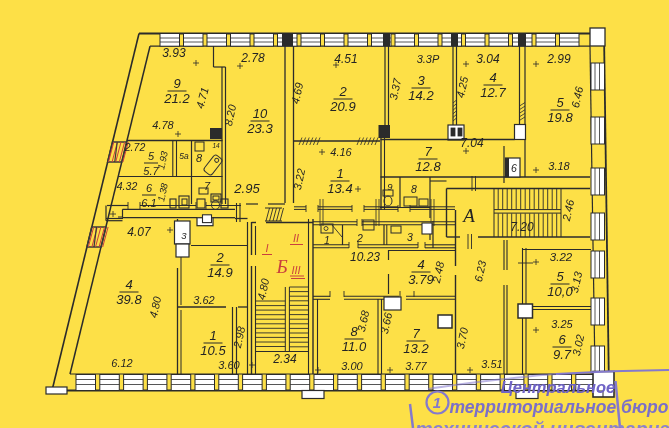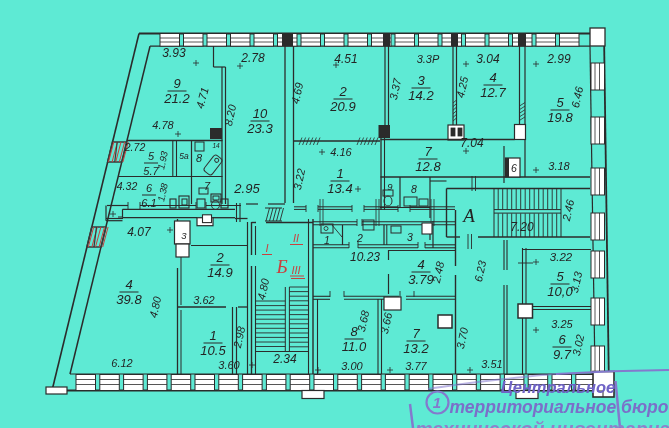--- a/index.html
+++ b/index.html
@@ -1,16 +1,16 @@
 <!DOCTYPE html>
 <html><head>
 <meta charset="utf-8">
 <style>
 html,body{margin:0;padding:0;background:#ffffff;}
-#plan{position:relative;width:669px;height:428px;background:#5eead4;overflow:hidden;}
+#plan{position:relative;width:669px;height:428px;background:#fde047;overflow:hidden;}
 </style>
 </head>
 <body>
 
 <div id="plan">
 <svg width="669" height="428" viewBox="0 0 669 428">
 
 <line x1="139" y1="33.5" x2="604" y2="33.5" stroke="#2b2b2b" stroke-width="1.8"></line>
 <line x1="150" y1="46.2" x2="590" y2="46.2" stroke="#2b2b2b" stroke-width="1.2"></line>
 

